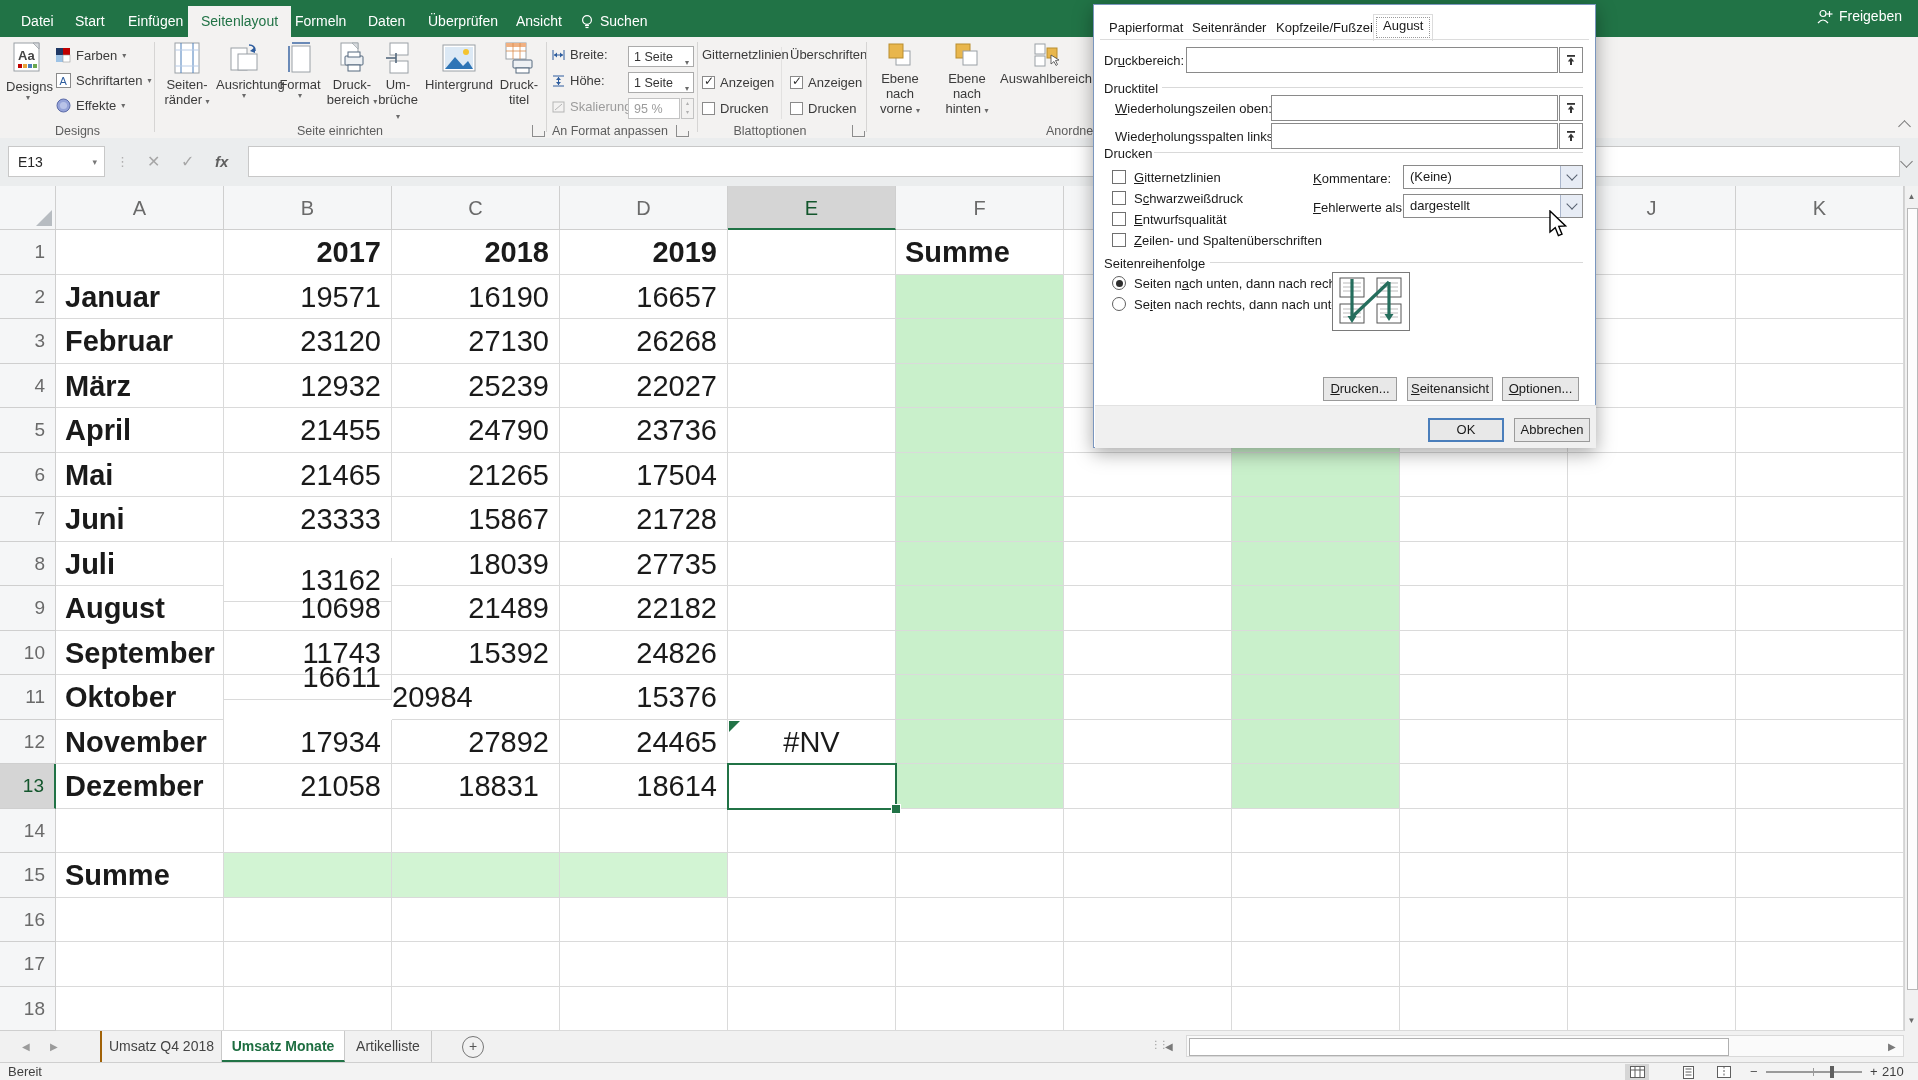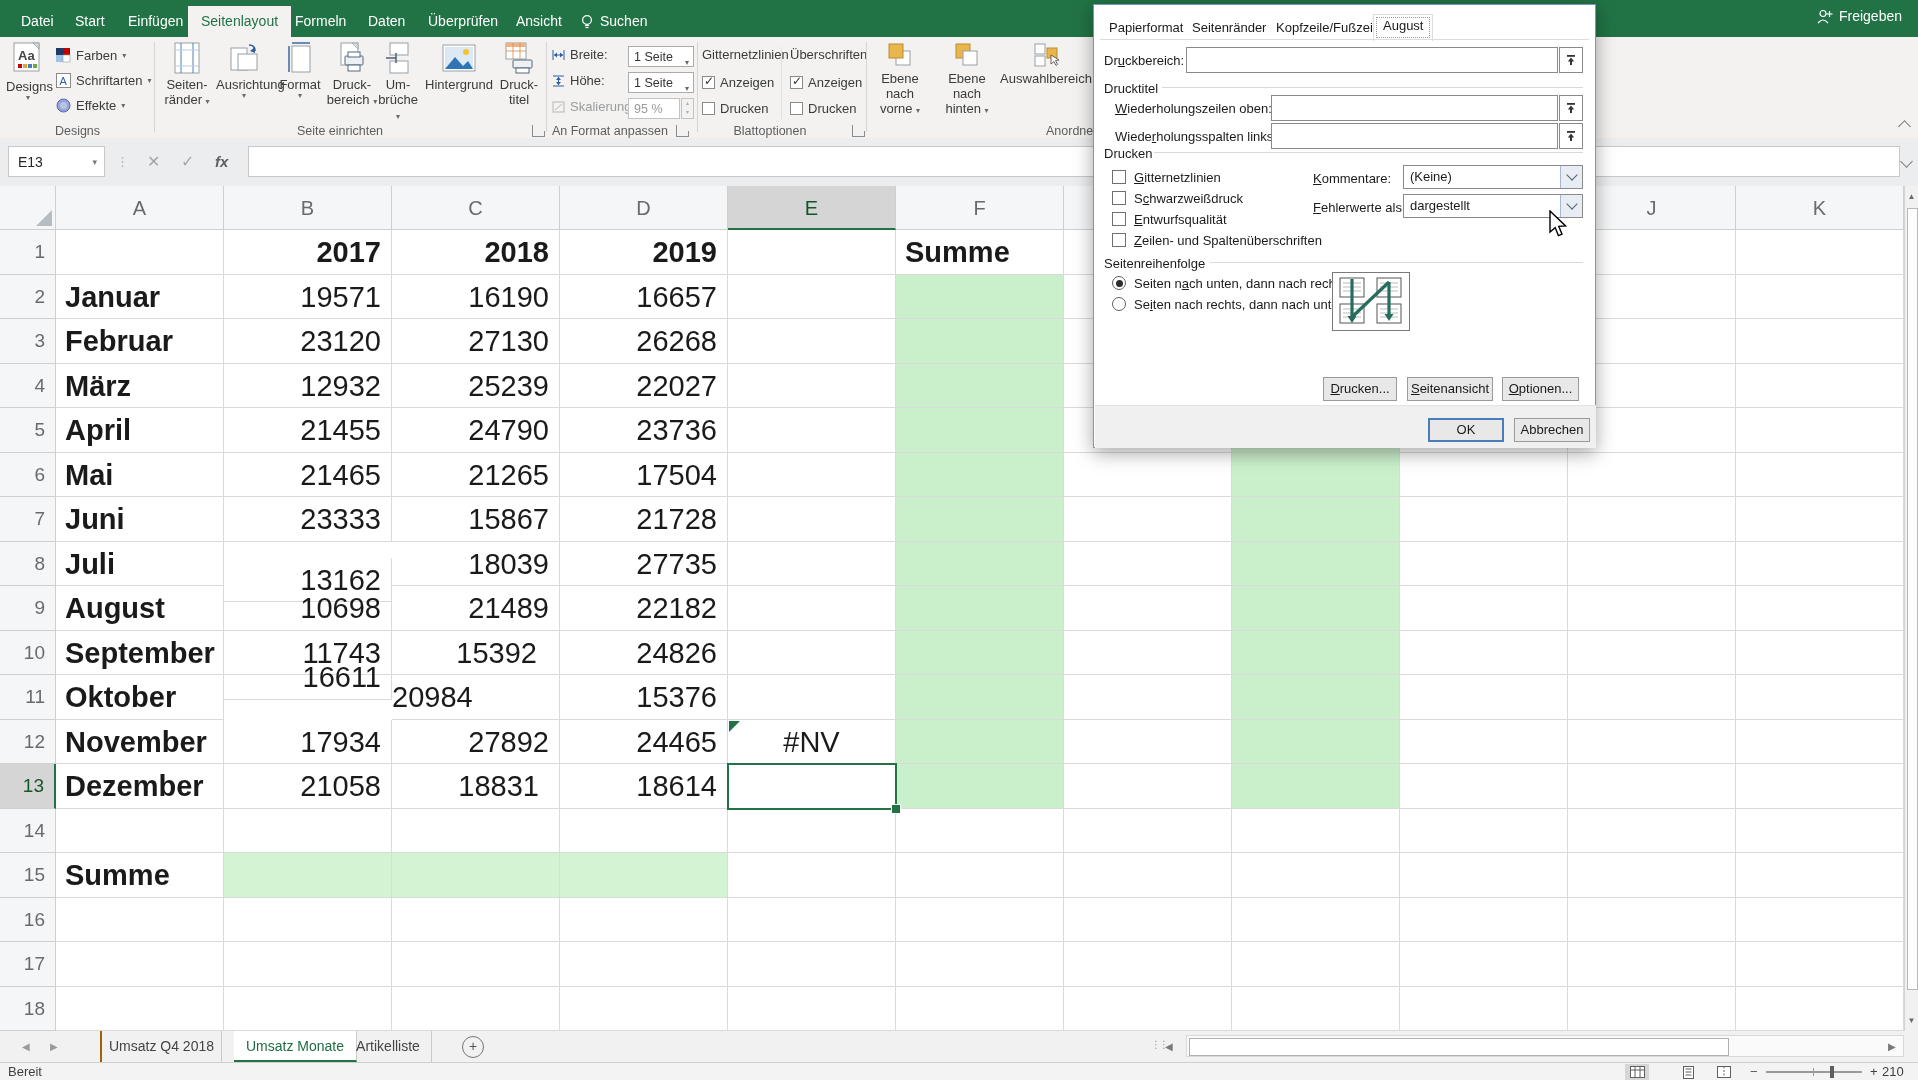--- a/index.html
+++ b/index.html
@@ -52,21 +52,21 @@
   #selhandle{position:absolute;width:8px;height:8px;background:#217346;border:1px solid #fff;z-index:7;}
   #errtri{position:absolute;width:0;height:0;border-top:11px solid #217346;border-right:11px solid transparent;z-index:5;}
 
   
   #vscroll{position:absolute;left:1904px;top:186px;width:14px;height:845px;background:#f1f1f1;border-left:1px solid #d4d4d4;box-sizing:border-box;}
   .sarrow{color:#6a6a6a;font-size:8px;text-align:center;width:100%;position:absolute;}
   #vthumb{position:absolute;left:2px;top:22px;width:9px;height:780px;background:#fdfdfd;border:1px solid #b8b8b8;}
   #sheetbar{position:absolute;left:0;top:1031px;width:1918px;height:31px;background:#f1f1f1;font-size:14px;}
   .stab{position:absolute;top:0;height:31px;line-height:31px;text-align:center;color:#444;border-right:1px solid #c9c9c9;box-sizing:border-box;}
   .stab.first{border-left:2px solid #a16207;}
-  .stab.active{background:#fff;color:#1e6e41;font-weight:normal;border-bottom:2px solid #217346;margin-left:12px;}
+  .stab.active{background:#fff;color:#1e6e41;font-weight:bold;border-bottom:2px solid #217346;}
   #hscroll{position:absolute;left:1186px;top:4px;width:718px;height:22px;background:#fafafa;border:1px solid #d9d9d9;box-sizing:border-box;}
   #hthumb{position:absolute;left:2px;top:2px;width:538px;height:16px;background:#fff;border:1px solid #b0b0b0;}
 
   
   #statusbar{position:absolute;left:0;top:1062px;width:1918px;height:18px;background:#f3f3f3;border-top:1px solid #cfcfcf;font-size:13px;color:#3f3f3f;}
   .viewicon{position:absolute;top:1px;width:24px;height:16px;display:flex;align-items:center;justify-content:center;}
   .viewicon.on{background:#d6d6d6;}
 
   
   #dialog{position:absolute;left:1093px;top:4px;width:503px;height:444px;background:#fff;border:1px solid #7a96be;
@@ -471,21 +471,21 @@
       <div class="cell" style="left: 560px; top: 400px; width: 168px; height: 44.5px; line-height: 44.5px; text-align: right; padding-right: 10px;">22182</div>
       <div class="cell" style="left: 728px; top: 400px; width: 168px; height: 44.5px; line-height: 44.5px;"></div>
       <div class="cell" style="left: 896px; top: 400px; width: 168px; height: 44.5px; line-height: 44.5px; background: rgb(201, 240, 203);"></div>
       <div class="cell" style="left: 1064px; top: 400px; width: 168px; height: 44.5px; line-height: 44.5px;"></div>
       <div class="cell" style="left: 1232px; top: 400px; width: 168px; height: 44.5px; line-height: 44.5px; background: rgb(201, 240, 203);"></div>
       <div class="cell" style="left: 1400px; top: 400px; width: 168px; height: 44.5px; line-height: 44.5px;"></div>
       <div class="cell" style="left: 1568px; top: 400px; width: 168px; height: 44.5px; line-height: 44.5px;"></div>
       <div class="cell" style="left: 1736px; top: 400px; width: 168px; height: 44.5px; line-height: 44.5px;"></div>
       <div class="cell" style="left: 56px; top: 444.5px; width: 168px; height: 44.5px; line-height: 44.5px; font-weight: bold; padding-left: 9px;">September</div>
       <div class="cell" style="left: 224px; top: 444.5px; width: 168px; height: 44.5px; line-height: 44.5px; text-align: right; padding-right: 10px;">11743</div>
-      <div class="cell" style="left: 392px; top: 444.5px; width: 168px; height: 44.5px; line-height: 44.5px; text-align: right; padding-right: 22px;">15392</div>
+      <div class="cell" style="left: 392px; top: 444.5px; width: 168px; height: 44.5px; line-height: 44.5px; text-align: right; padding-right: 10px;">15392</div>
       <div class="cell" style="left: 560px; top: 444.5px; width: 168px; height: 44.5px; line-height: 44.5px; text-align: right; padding-right: 10px;">24826</div>
       <div class="cell" style="left: 728px; top: 444.5px; width: 168px; height: 44.5px; line-height: 44.5px;"></div>
       <div class="cell" style="left: 896px; top: 444.5px; width: 168px; height: 44.5px; line-height: 44.5px; background: rgb(201, 240, 203);"></div>
       <div class="cell" style="left: 1064px; top: 444.5px; width: 168px; height: 44.5px; line-height: 44.5px;"></div>
       <div class="cell" style="left: 1232px; top: 444.5px; width: 168px; height: 44.5px; line-height: 44.5px; background: rgb(201, 240, 203);"></div>
       <div class="cell" style="left: 1400px; top: 444.5px; width: 168px; height: 44.5px; line-height: 44.5px;"></div>
       <div class="cell" style="left: 1568px; top: 444.5px; width: 168px; height: 44.5px; line-height: 44.5px;"></div>
       <div class="cell" style="left: 1736px; top: 444.5px; width: 168px; height: 44.5px; line-height: 44.5px;"></div>
       <div class="cell" style="left: 56px; top: 489px; width: 168px; height: 44.5px; line-height: 44.5px; font-weight: bold; padding-left: 9px;">Oktober</div>
       <div class="cell" style="left: 224px; top: 469px; width: 168px; height: 44.5px; line-height: 44.5px; text-align: right; padding-right: 10px;">16611</div>

